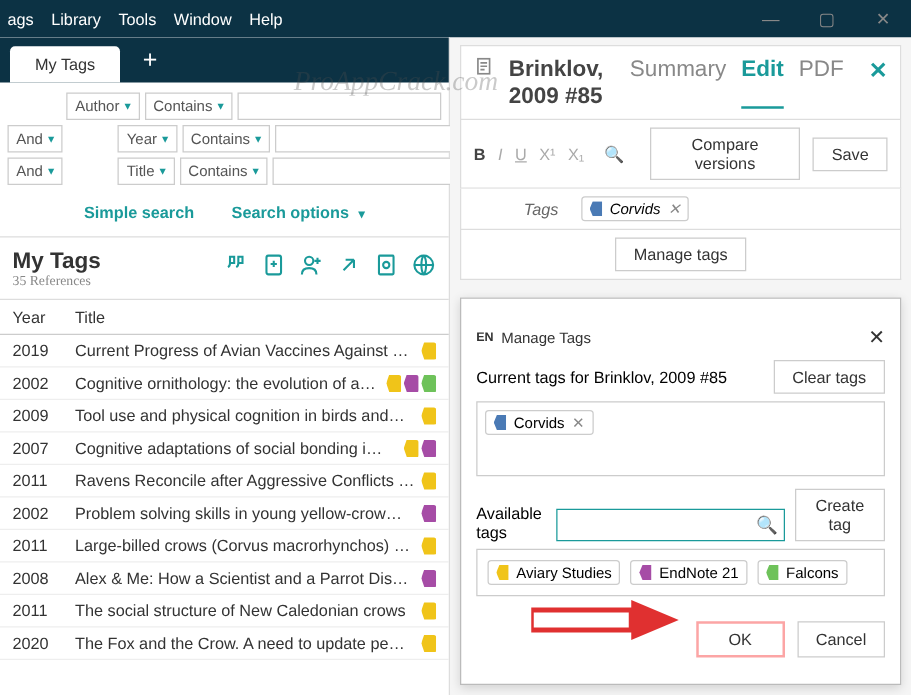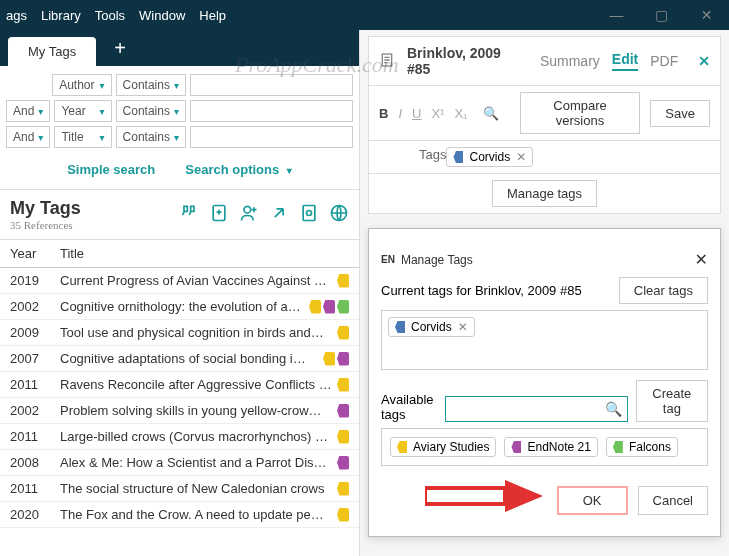--- a/index.html
+++ b/index.html
@@ -14,21 +14,21 @@
 
 .left { width: 360px; background: #fff; border-right: 1px solid #ddd; }
 .tabbar { background: #0c3244; height: 36px; display: flex; align-items: flex-end; padding-left: 8px; }
 .tab { background: #fff; padding: 7px 20px; font-size: 13px; color: #333; border-radius: 4px 4px 0 0; margin-right: 6px; }
 .plus { color: #fff; font-size: 20px; padding: 0 12px 6px; }
 
 .search-pane { padding: 8px 6px; border-bottom: 1px solid #ddd; }
 .srow { display: flex; gap: 4px; margin-bottom: 4px; }
 .sel { border: 1px solid #ccc; padding: 3px 6px; font-size: 12px; display: flex; align-items: center; background: #fff; color: #555; }
 .sel.sm { width: 52px; }
-.sel.md { width: 70px; }
+.sel.md { width: 70px; margin-left: 40px; }
 .sel.lg { width: 82px; }
 .chev { color: #1a9a9a; margin-left: auto; padding-left: 4px; font-size: 10px; }
 .txt { border: 1px solid #ccc; flex: 1; padding: 3px; font-size: 12px; }
 .search-links { display: flex; justify-content: center; gap: 30px; padding: 10px 0 4px; font-size: 13px; font-weight: 600; color: #1a9a9a; }
 
 .header-row { display: flex; align-items: center; padding: 8px 10px; border-bottom: 1px solid #ddd; }
 .header-row h2 { font-size: 18px; color: #333; font-weight: 600; }
 .sub { font-size: 11px; color: #888; font-family: Liberation Serif, serif; }
 .icons { margin-left: auto; display: flex; gap: 10px; color: #1a9a9a; }
 .icons svg { width: 20px; height: 20px; }
@@ -36,32 +36,32 @@
 .thead { display: flex; border-bottom: 1px solid #ccc; padding: 6px 10px; font-size: 13px; color: #333; }
 .col-year { width: 50px; }
 .list { font-size: 13px; }
 .row { display: flex; padding: 5px 10px; border-bottom: 1px solid #eee; align-items: center; }
 .row .year { width: 50px; color: #333; }
 .row .title { flex: 1; white-space: nowrap; overflow: hidden; text-overflow: ellipsis; color: #333; }
 .tagicons { display: flex; gap: 2px; }
 .ti { width: 12px; height: 14px; border-radius: 0 2px 2px 0; clip-path: polygon(20% 0, 100% 0, 100% 100%, 20% 100%, 0 50%); }
 
 .right { flex: 1; background: #f5f5f5; padding: 6px 8px; }
-.rhead { background: #fff; border: 1px solid #ddd; padding: 8px 10px; display: flex; align-items: center; gap: 12px; font-size: 14px; }
+.rhead { background: #fff; border: 1px solid #ddd; padding: 8px 10px; display: flex; gap: 12px; font-size: 18px; }
 .rhead .ref { font-weight: 600; color: #444; flex: 1; }
 .rhead .link { color: #888; }
 .rhead .link.active { color: #1a9a9a; font-weight: 600; border-bottom: 2px solid #1a9a9a; padding-bottom: 2px; }
 .close-x { color: #1a9a9a; font-weight: bold; margin-left: 8px; }
 
 .toolbar { background: #fff; border: 1px solid #ddd; border-top: none; padding: 6px 10px; display: flex; align-items: center; gap: 10px; font-size: 13px; }
 .fmtlbl { font-weight: bold; color: #444; }
 .fmt { color: #aaa; font-size: 13px; }
 .btn { border: 1px solid #ccc; padding: 5px 14px; background: #fff; font-size: 13px; color: #333; }
 
-.tags-row { background: #fff; border: 1px solid #ddd; border-top: none; padding: 6px 10px; display: flex; gap: 0; font-size: 13px; }
+.tags-row { background: #fff; border: 1px solid #ddd; border-top: none; padding: 6px 10px; display: flex; align-items: center; gap: 18px; font-size: 13px; font-style: italic; }
 .tag-chip { display: inline-flex; align-items: center; border: 1px solid #ccc; border-radius: 3px; padding: 2px 6px; font-size: 12px; gap: 6px; }
 .tag-dot { width: 10px; height: 12px; clip-path: polygon(25% 0, 100% 0, 100% 100%, 25% 100%, 0 50%); }
 .tx { color: #888; cursor: pointer; }
 .manage-row { background: #fff; border: 1px solid #ddd; border-top: none; padding: 6px 10px; text-align: center; }
 
 .dialog { margin-top: 14px; background: #fff; border: 1px solid #bbb; box-shadow: 0 2px 8px rgba(0,0,0,.15); padding: 21px 12px; font-size: 13px; }
 .dlg-title { display: flex; align-items: center; font-size: 12px; color: #333; margin-bottom: 8px; }
 .dlg-title .dx { margin-left: auto; font-size: 16px; }
 .dlg-row { display: flex; align-items: center; justify-content: space-between; margin-bottom: 6px; }
 .tag-box { border: 1px solid #ccc; min-height: 60px; padding: 6px; margin-bottom: 10px; }

